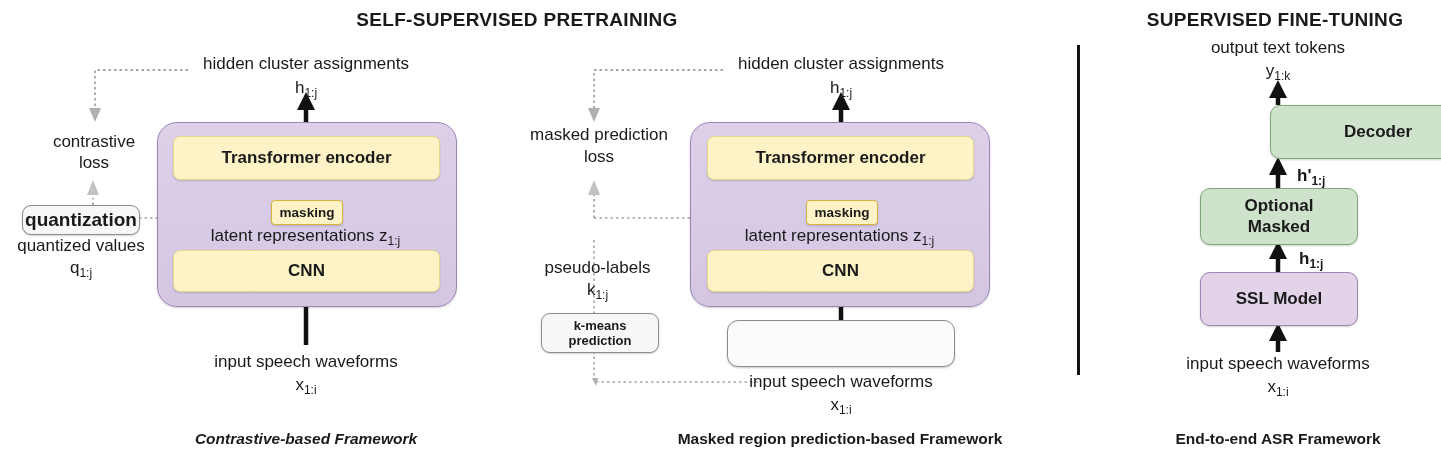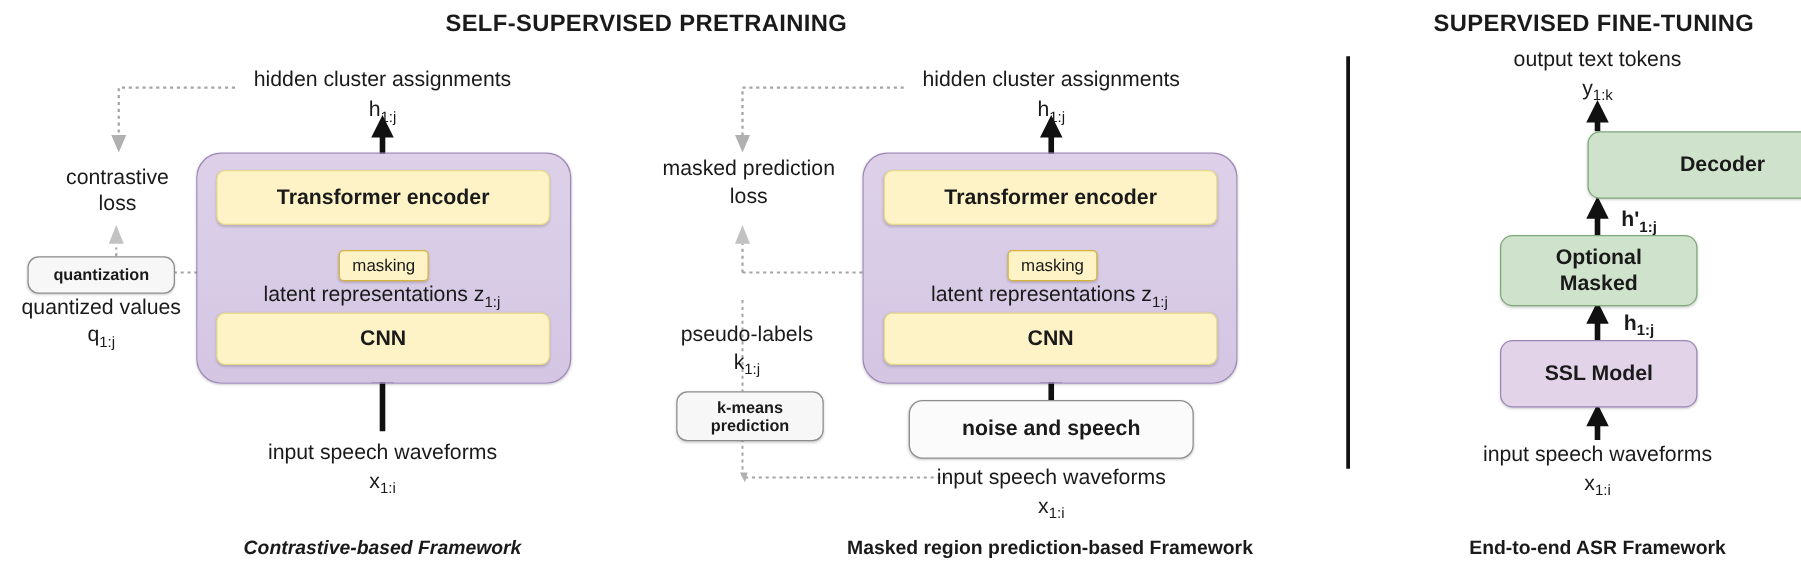--- a/index.html
+++ b/index.html
@@ -24,21 +24,21 @@
   .yellow-box{
     background:#fdf3c6;border:1.6px solid #e8d98a;border-radius:7px;
     display:flex;align-items:center;justify-content:center;
     font-weight:bold;font-size:17px;
     box-shadow:0 1px 2px rgba(0,0,0,.16);
     text-align:center;
   }
   .masking-box{
     background:#fdf3c6;border:1.6px solid #d8b43a;border-radius:4px;
     display:flex;align-items:center;justify-content:center;
-    font-weight:normal;font-size:13.5px;
+    font-weight:bold;font-size:13.5px;
     box-shadow:0 1px 2px rgba(0,0,0,.16);
   }
   
   .grey-box{
     background:#f7f7f7;border:1.6px solid #8d8d8d;border-radius:9px;
     display:flex;align-items:center;justify-content:center;text-align:center;
     font-weight:bold;font-size:13px;line-height:1.18;
     box-shadow:0 1px 2px rgba(0,0,0,.18);
   }
   .white-box{
@@ -89,21 +89,21 @@
 </svg>
 
 <div class="abs plain ctr" style="left:190px;top:54px;width:232px;">hidden cluster assignments</div>
 <div class="abs sym ctr" style="left:190px;top:78px;width:232px;">
   <span>h</span><sub>1:j</sub>
 </div>
 
 <div class="abs plain ctr" style="left:18px;top:132px;width:152px;">contrastive</div>
 <div class="abs plain ctr" style="left:18px;top:153px;width:152px;">loss</div>
 
-<div class="abs grey-box" style="left:22px;top:205px;width:116px;height:28px;font-size:13px;">quantization</div>
+<div class="abs grey-box" style="left:22px;top:205px;width:116px;height:28px;font-size:19px;">quantization</div>
 
 <div class="abs plain ctr" style="left:0px;top:236px;width:162px;">quantized values</div>
 <div class="abs sym ctr" style="left:0px;top:258px;width:162px;">
   <span>q</span><sub>1:j</sub>
 </div>
 
 <div class="abs purple-box" style="left:157px;top:122px;width:298px;height:183px;"></div>
 
 <div class="abs yellow-box" style="left:173px;top:136px;width:265px;height:42px;">Transformer encoder</div>
 
@@ -170,21 +170,20 @@
 
 <div class="abs masking-box" style="left:806px;top:200px;width:70px;height:23px;">masking</div>
 
 <div class="abs plain ctr" style="left:707px;top:226px;width:265px;">
   <span>latent representations z</span><sub style="font-size:12px;">1:j</sub>
 </div>
 
 <div class="abs yellow-box" style="left:707px;top:250px;width:265px;height:40px;">CNN</div>
 
 <div class="abs white-box" style="left:727px;top:320px;width:226px;height:45px;flex-direction:column;">
-  <span>noise and speech</span>
 </div>
 
 <div class="abs plain ctr" style="left:725px;top:372px;width:232px;">input speech waveforms</div>
 <div class="abs sym ctr" style="left:725px;top:395px;width:232px;">
   <span>x</span><sub>1:i</sub>
 </div>
 
 <div class="abs caption ctr" style="left:640px;top:430px;width:400px;">Masked region prediction-based Framework</div>
 
 <div class="abs divider" style="left:1077px;top:45px;width:3px;height:330px;"></div>

